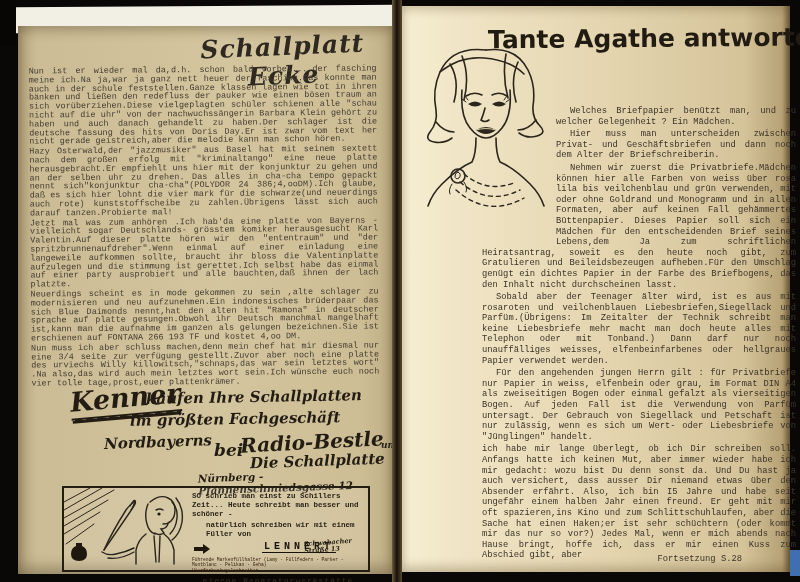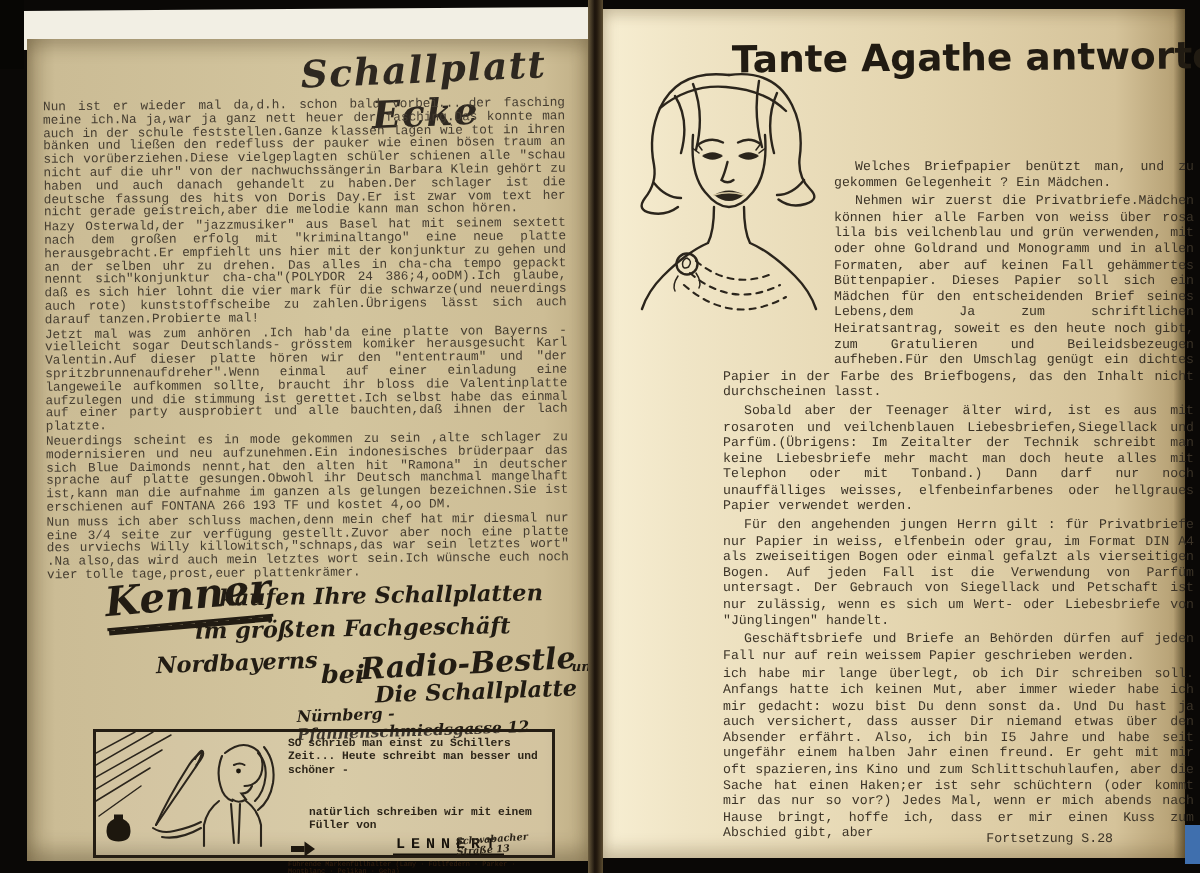--- a/index.html
+++ b/index.html
@@ -37,21 +37,21 @@
   .k-und{position:absolute;left:336px;top:62px;font-size:9px;font-weight:bold;padding-left:27px;}
   .k-shop2{position:absolute;left:232px;top:74px;font-size:15px;font-weight:bold;transform:rotate(-2deg);}
   .k-addr{position:absolute;left:180px;top:91px;font-size:10.5px;font-weight:bold;transform:rotate(-2deg);}
 
   
   .lennert{position:absolute;left:44px;top:460px;width:304px;height:82px;
     border:2px solid #241d13;background:rgba(255,250,235,.12);}
   .len-draw{position:absolute;left:0;top:0;width:135px;height:78px;}
   .len-text{position:absolute;left:128px;top:4px;width:172px;color:#2c2519;
     font-size:7.5px;line-height:9px;font-weight:bold;}
-  .len-line2{margin-top:19px;padding-left:14px;}
+  .len-line2{margin-top:2px;padding-left:14px;}
   .len-brandrow{position:relative;margin-top:2px;height:16px;}
   .arrow-icon{position:absolute;left:2px;top:3px;width:0;height:0;}
   .arrow-icon .bar{position:absolute;left:0;top:3px;width:9px;height:4px;background:#1d170e;}
   .arrow-icon .tip{position:absolute;left:9px;top:0;width:0;height:0;
     border-left:7px solid #1d170e;border-top:5px solid transparent;border-bottom:5px solid transparent;}
   .len-brand{position:absolute;left:22px;top:1px;font-size:10px;letter-spacing:4px;
     font-weight:bold;color:#17120b;border-bottom:1.5px solid #17120b;padding:0 2px 1px 2px;margin-left:48px;}
   .len-addr{position:absolute;left:112px;top:-2px;width:60px;
     font-family:"DejaVu Serif",cursive;font-style:italic;font-weight:bold;
     font-size:6.5px;line-height:7px;transform:rotate(-4deg);}
@@ -200,25 +200,25 @@
         <path d="M50,152 q32,28 68,8"></path>
       </g>
 
       <circle cx="52" cy="138" r="7"></circle>
       <path d="M52,134 q4,2 1,6 q-4,2 -4,-2 q0,-3 3,-4" stroke-width="1"></path>
       <path d="M46,146 q-4,6 -2,10 M58,144 q4,6 2,10" stroke-width="1"></path>
     </svg>
 
     <div class="rp-text">
       <div class="float-spacer"></div>
-      <p>Welches Briefpapier benützt man, und zu gekommen Gelegenheit ?   Ein Mädchen.</p>
+      <p>Welches Briefpapier benützt man, und zu welcher Gelegenheit ?   Ein Mädchen.</p>
+      <p>Hier muss man unterscheiden zwischen Privat- und Geschäftsbriefen und dann noch dem Alter der Briefschreiberin.</p>
       <p>Nehmen wir zuerst die Privatbriefe.Mädchen können hier alle Farben von weiss über rosa lila bis veilchenblau und grün verwenden, mit oder ohne Goldrand und Monogramm und in allen Formaten, aber auf keinen Fall gehämmertes Büttenpapier. Dieses Papier soll sich ein Mädchen für den entscheidenden Brief seines Lebens,dem Ja zum schriftlichen Heiratsantrag, soweit es den heute noch gibt, zum Gratulieren und Beileidsbezeugen aufheben.Für den Umschlag genügt ein dichtes Papier in der Farbe des Briefbogens, das den Inhalt nicht durchscheinen lasst.</p>
       <p>Sobald aber der Teenager älter wird, ist es aus mit rosaroten und veilchenblauen Liebesbriefen,Siegellack und Parfüm.(Übrigens: Im Zeitalter der Technik schreibt man keine Liebesbriefe mehr macht man doch heute alles mit Telephon oder mit Tonband.) Dann darf nur noch unauffälliges weisses, elfenbeinfarbenes oder hellgraues Papier verwendet werden.</p>
       <p>Für den angehenden jungen Herrn gilt : für Privatbriefe nur Papier in weiss, elfenbein oder grau, im Format DIN A4 als zweiseitigen Bogen oder einmal gefalzt als vierseitigen Bogen. Auf jeden Fall ist die Verwendung von Parfüm untersagt. Der Gebrauch von Siegellack und Petschaft ist nur zulässig, wenn es sich um Wert- oder Liebesbriefe von "Jünglingen" handelt.</p>
-      <p>Geschäftsbriefe und Briefe an Behörden dürfen auf jeden Fall nur auf rein weissem Papier geschrieben werden.</p>
       <p class="noindent">ich habe mir lange überlegt, ob ich Dir schreiben soll. Anfangs hatte ich keinen Mut, aber immer wieder habe ich mir gedacht: wozu bist Du denn sonst da. Und Du hast ja auch versichert, dass ausser Dir niemand etwas über den Absender erfährt. Also, ich bin I5 Jahre und habe seit ungefähr einem halben Jahr einen freund. Er geht mit mir oft spazieren,ins Kino und zum Schlittschuhlaufen, aber die Sache hat einen Haken;er ist sehr schüchtern (oder kommt mir das nur so vor?) Jedes Mal, wenn er mich abends nach Hause bringt, hoffe ich, dass er mir einen Kuss zum Abschied gibt, aber</p>
     </div>
 
     <div class="rp-continuation">Fortsetzung S.28</div>
     <div class="rp-pagenum">-27-</div>
   </div>
 
   <div class="blue-corner"></div>
 </div>
 

